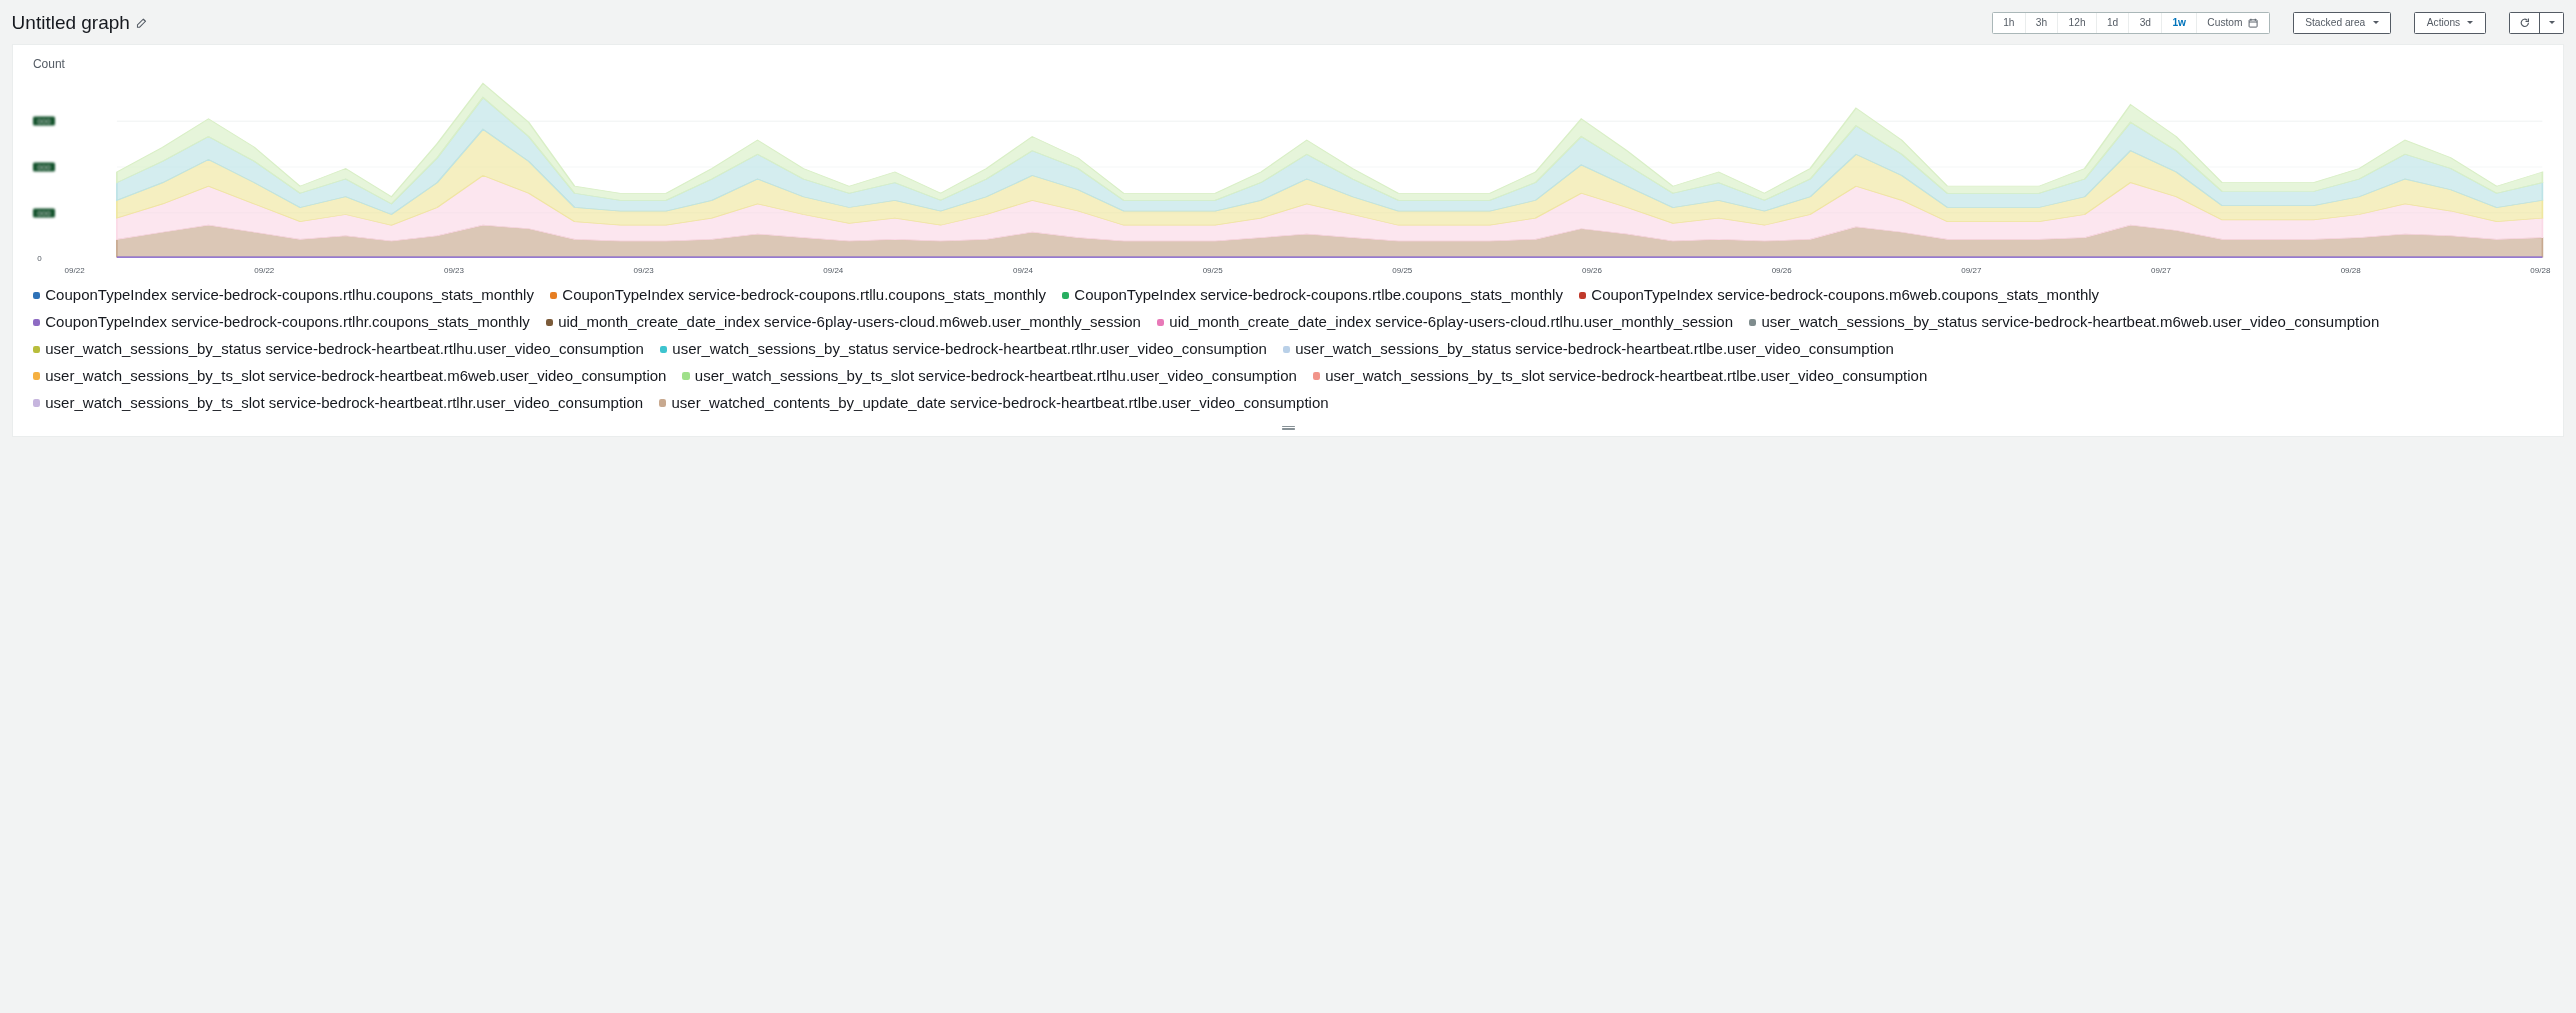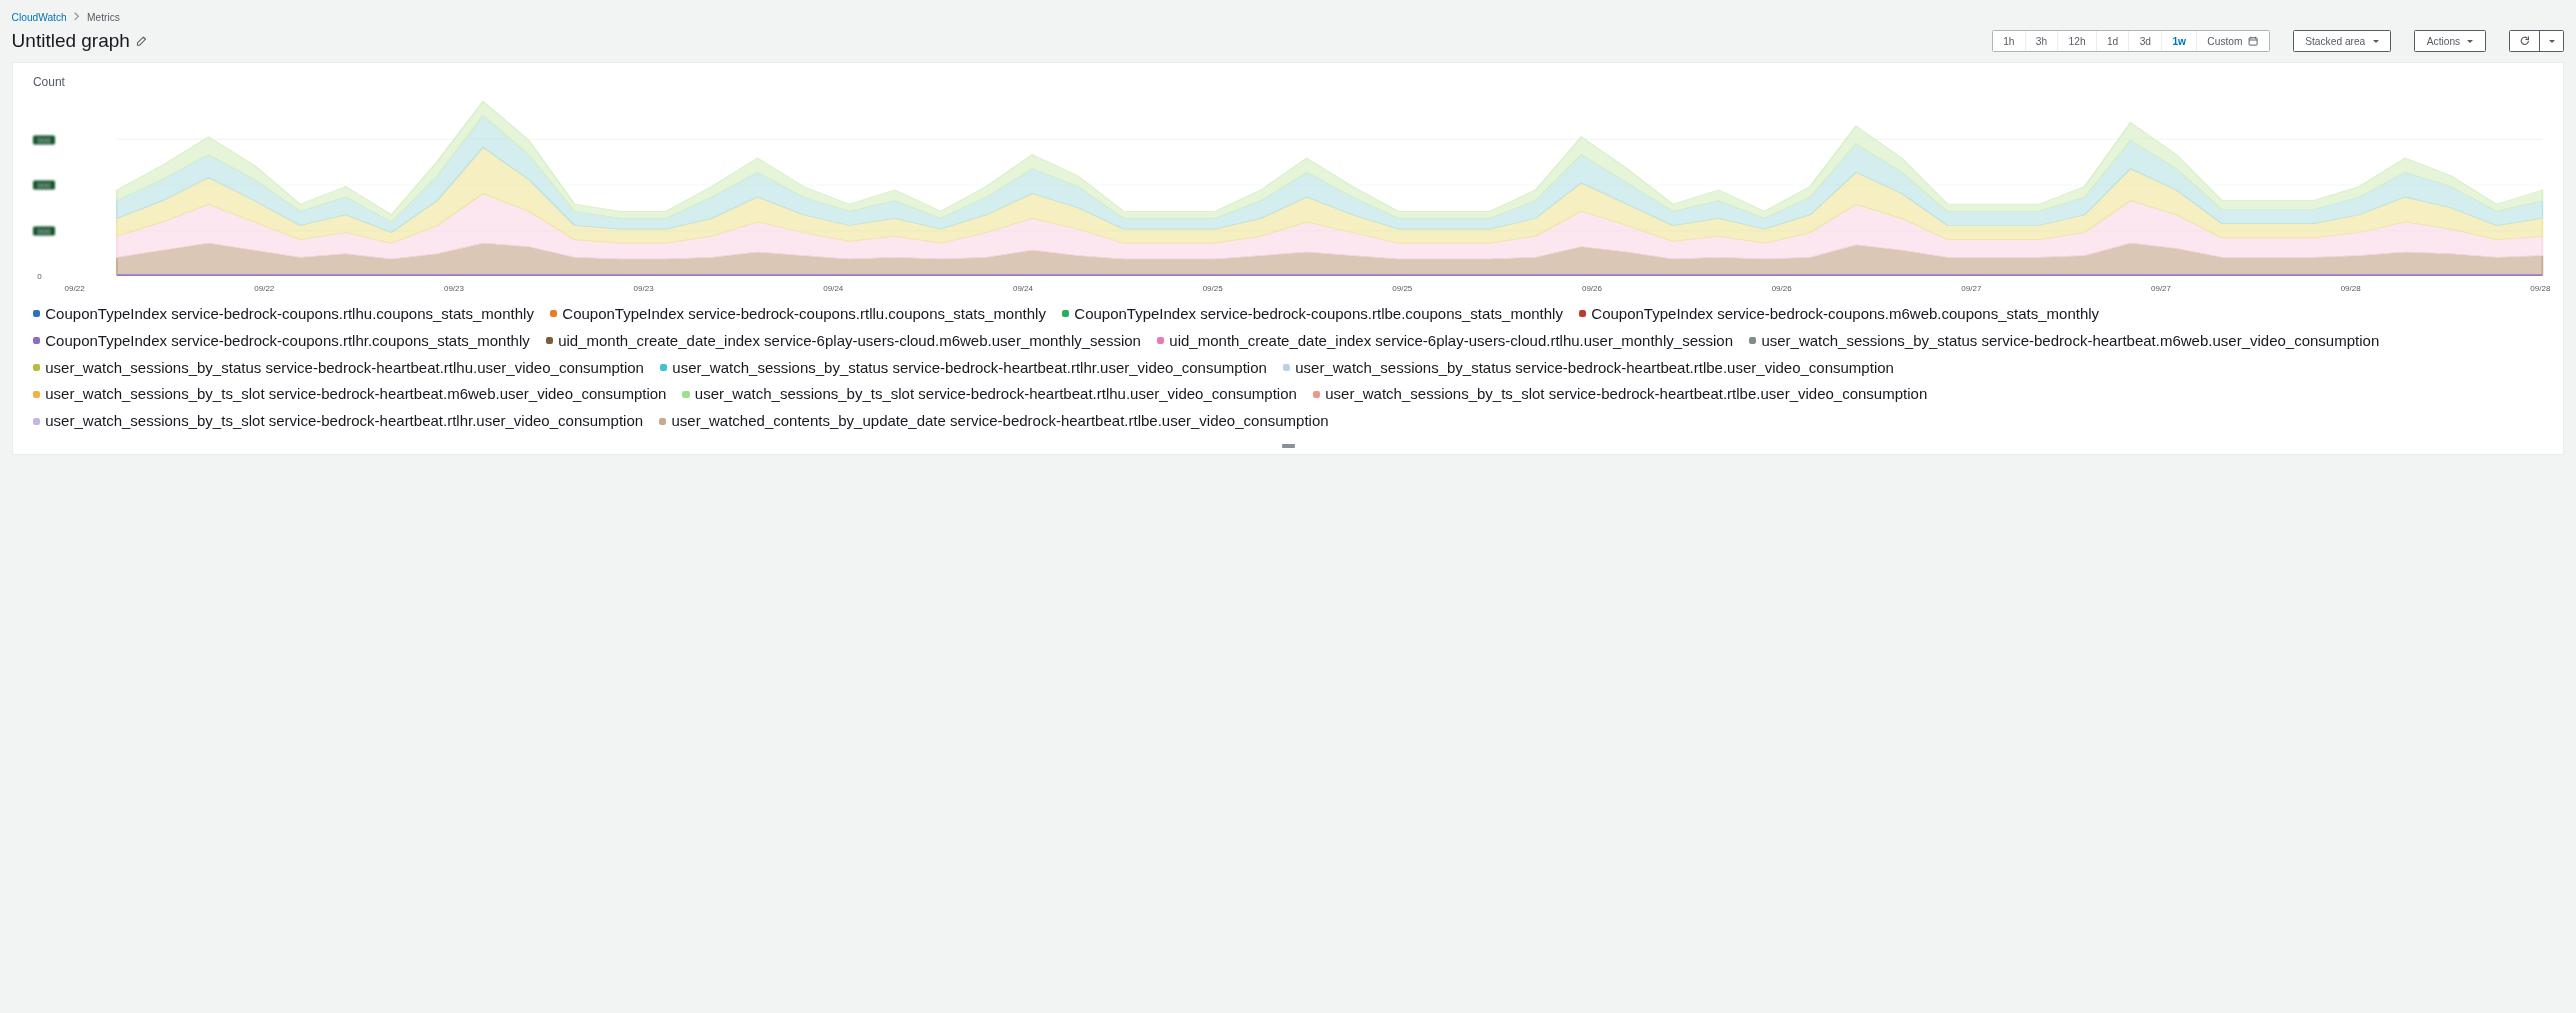--- a/index.html
+++ b/index.html
@@ -146,29 +146,20 @@
     color: #879196;
     cursor: row-resize;
   }
   .resize-grip .bar { width: 13px; height: 1.5px; background: #879196; border-radius: 0.7px; margin: 0.7px 0; }
 </style>
 </head>
 <body>
 
 <div class="page">
 
-  <div class="breadcrumb">
-    <a href="#">CloudWatch</a>
-    <span class="sep">
-      <svg width="5.8" height="8.7" viewBox="0 0 8 12">
-          <path d="M1 1l5 5-5 5" fill="none" stroke="#879196" stroke-width="1.6"></path>
-        </svg>
-    </span>
-    <span class="current">Metrics</span>
-  </div>
 
   <div class="title-row">
     <div class="title-left">
       <span class="graph-title">Untitled graph</span>
       <span class="edit-icon">
         <svg width="11.6" height="11.6" viewBox="0 0 16 16">
             <path d="M2 11l8-8 3 3-8 8H2v-3z" fill="none" stroke="#545b64" stroke-width="1.4"></path>
             <path d="M10 3l3 3" stroke="#545b64" stroke-width="1.4"></path>
           </svg>
       </span>

